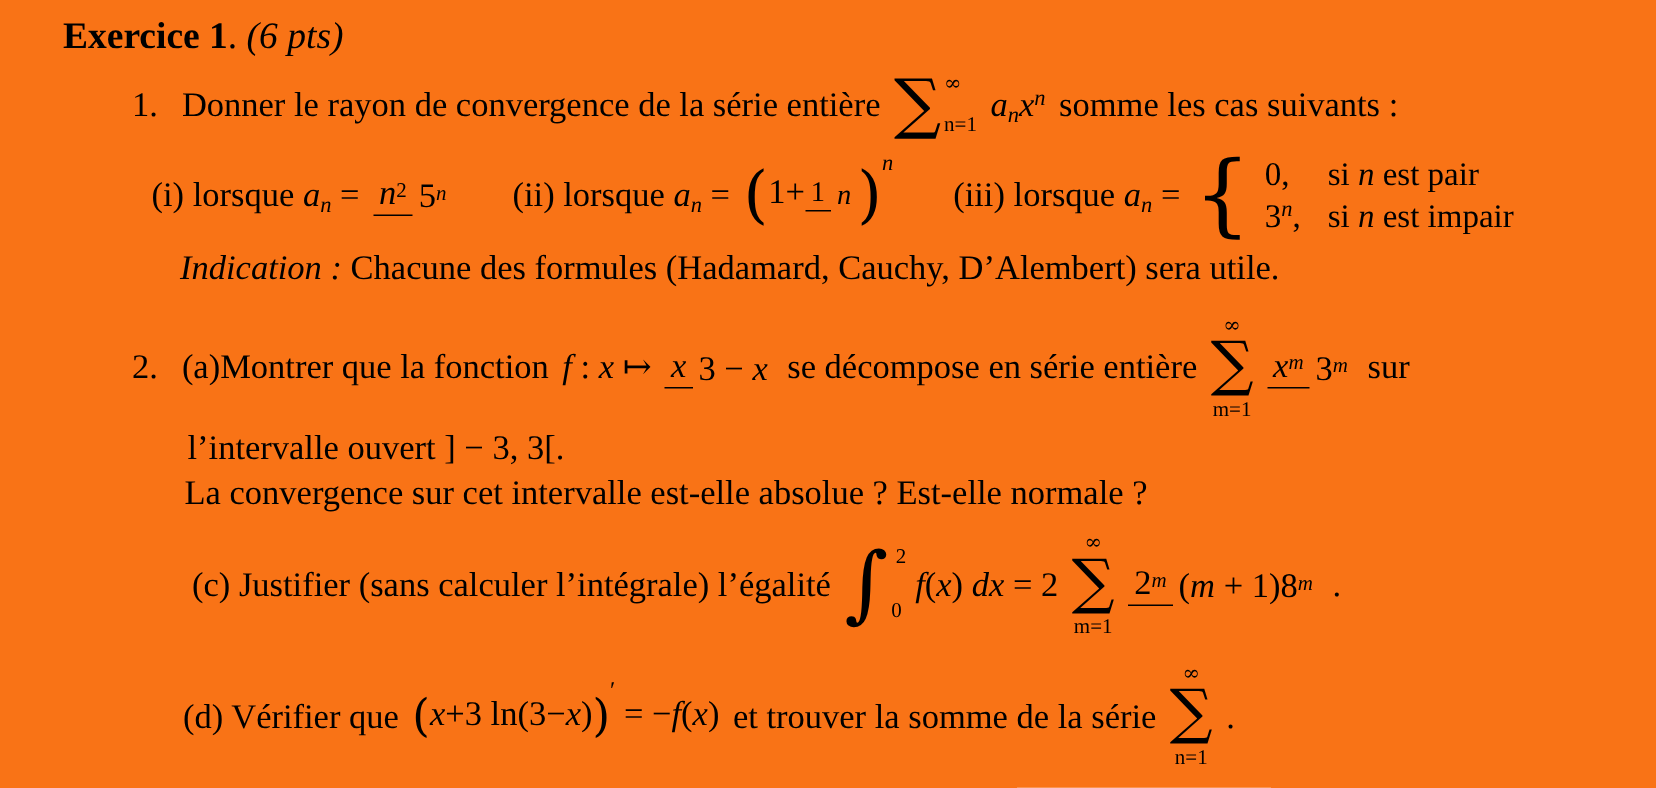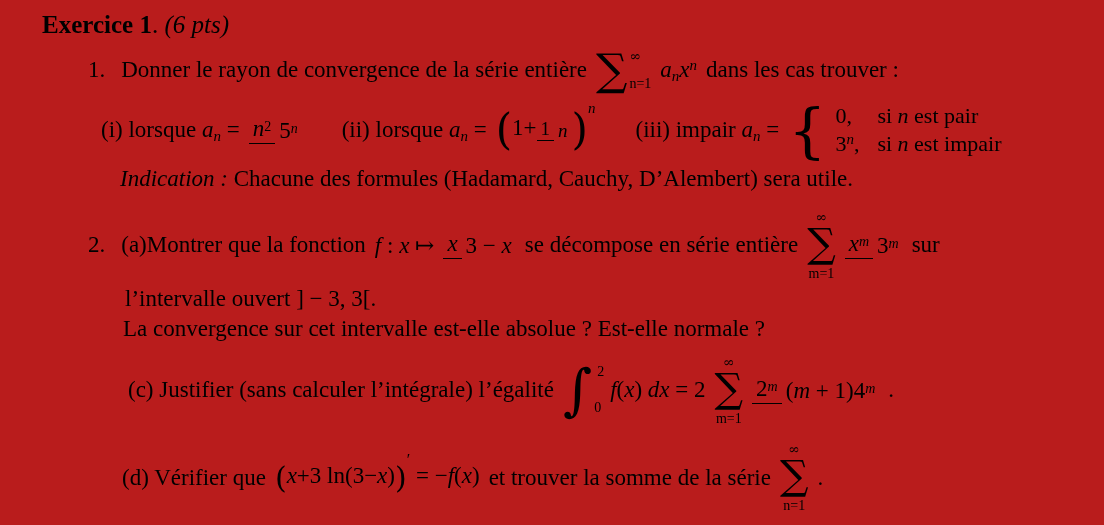--- a/index.html
+++ b/index.html
@@ -1,19 +1,19 @@
 <!DOCTYPE html>
 <html><head>
 <meta charset="utf-8">
 <style>
   * { margin:0; padding:0; box-sizing:border-box; }
   html,body { width:1104px; height:525px; }
   body { background:#ffffff; color:#000000;
          font-family:"Liberation Serif","DejaVu Serif",serif; }
-  .page { position:relative; width:1104px; height:525px; background:#b91c1c; overflow:hidden; }
+  .page { position:relative; width:1104px; height:525px; background:#f97316; overflow:hidden; }
   .line { position:absolute; display:flex; align-items:center; gap:9px;
           font-size:23px; white-space:nowrap; }
   .title-line { font-size:25px; }
   .b { font-weight:700; }
   i { font-style:italic; }
   .mi { font-style:italic; }
   .tok { display:inline; }
   .num-label { margin-right:7px; }
   sub, sup { font-size:15px; line-height:0; }
   sub { vertical-align:-4px; }
@@ -68,40 +68,40 @@
     <span class="tok num-label">1.</span>
     <span class="tok">Donner le rayon de convergence de la série entière</span>
     <span class="ssum">
         <span class="ssum-sig mglyph">∑</span>
         <span class="ssum-lims">
           <span class="mglyph">∞</span>
           <span>n=1</span>
         </span>
       </span>
     <span class="tok"><i>a</i><sub class="mi">n</sub><i>x</i><sup class="mi">n</sup></span>
-    <span class="tok">dans les cas trouver :</span>
+    <span class="tok">somme les cas suivants :</span>
   </div>
 
   <div class="line cases-row" style="left:65px;top:91px;height:78px">
     <span class="case-group">
       <span class="tok"><span>(i) lorsque</span> <i>a</i><sub class="mi">n</sub> <span>=</span></span>
       <span class="frac">
           <span class="fr-num"><i>n</i><sup>2</sup></span>
           <span class="fr-den"><span>5</span><sup class="mi">n</sup></span>
         </span>
     </span>
     <span class="case-group">
       <span class="tok"><span>(ii) lorsque</span> <i>a</i><sub class="mi">n</sub> <span>=</span></span>
       <span class="tok"><span class="bp2 mglyph">(</span><span>1+</span><span class="frac frac-sm">
             <span class="fr-num">1</span>
             <span class="fr-den"><i>n</i></span>
           </span><span class="bp2 mglyph">)</span><sup class="bigexp">n</sup></span>
     </span>
     <span class="case-group">
-      <span class="tok"><span>(iii) impair</span> <i>a</i><sub class="mi">n</sub> <span>=</span></span>
+      <span class="tok"><span>(iii) lorsque</span> <i>a</i><sub class="mi">n</sub> <span>=</span></span>
       <span class="cases-brace mglyph">{</span>
       <span class="case-grid">
         <span>0,</span>
         <span><span>si</span> <i>n</i> <span>est pair</span></span>
         <span><span>3</span><sup class="mi">n</sup><span>,</span></span>
         <span><span>si</span> <i>n</i> <span>est impair</span></span>
       </span>
     </span>
   </div>
 
@@ -148,21 +148,21 @@
         </span>
       </span>
     <span class="tok"><i>f</i><span>(</span><i>x</i><span>)</span> <i>dx</i> <span>= 2</span></span>
     <span class="dsum">
         <span class="dsum-up mglyph">∞</span>
         <span class="dsum-sig mglyph">∑</span>
         <span class="dsum-lo">m=1</span>
       </span>
     <span class="frac">
         <span class="fr-num"><span>2</span><sup class="mi">m</sup></span>
-        <span class="fr-den"><span>(</span><i>m</i> <span>+ 1)4</span><sup class="mi">m</sup></span>
+        <span class="fr-den"><span>(</span><i>m</i> <span>+ 1)8</span><sup class="mi">m</sup></span>
       </span>
     <span class="tok">.</span>
   </div>
 
   <div class="line" style="left:122px;top:430px;height:95px">
     <span class="tok">(d) Vérifier que</span>
     <span class="tok"><span class="bp mglyph">(</span><i>x</i><span>+3 </span><span>ln</span><span>(3−</span><i>x</i><span>)</span><span class="bp mglyph">)</span><sup class="prime">′</sup> <span>= −</span><i>f</i><span>(</span><i>x</i><span>)</span></span>
     <span class="tok">et trouver la somme de la série</span>
     <span class="dsum">
         <span class="dsum-up mglyph">∞</span>

